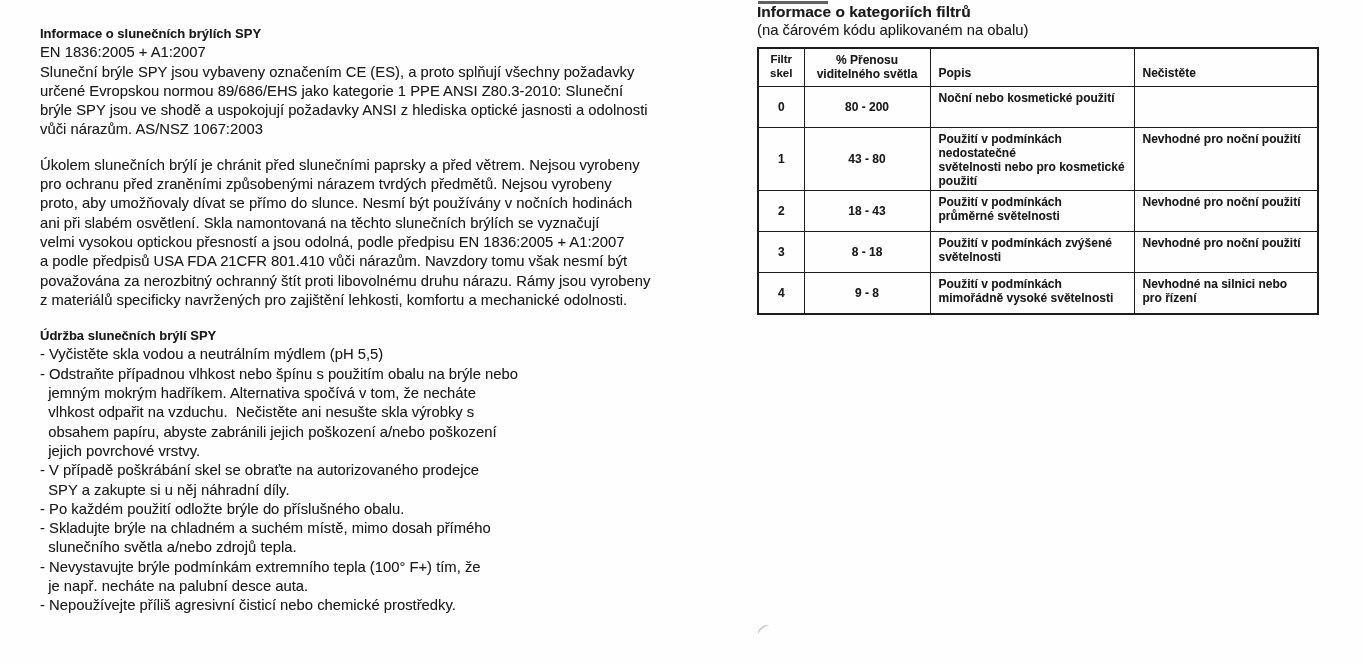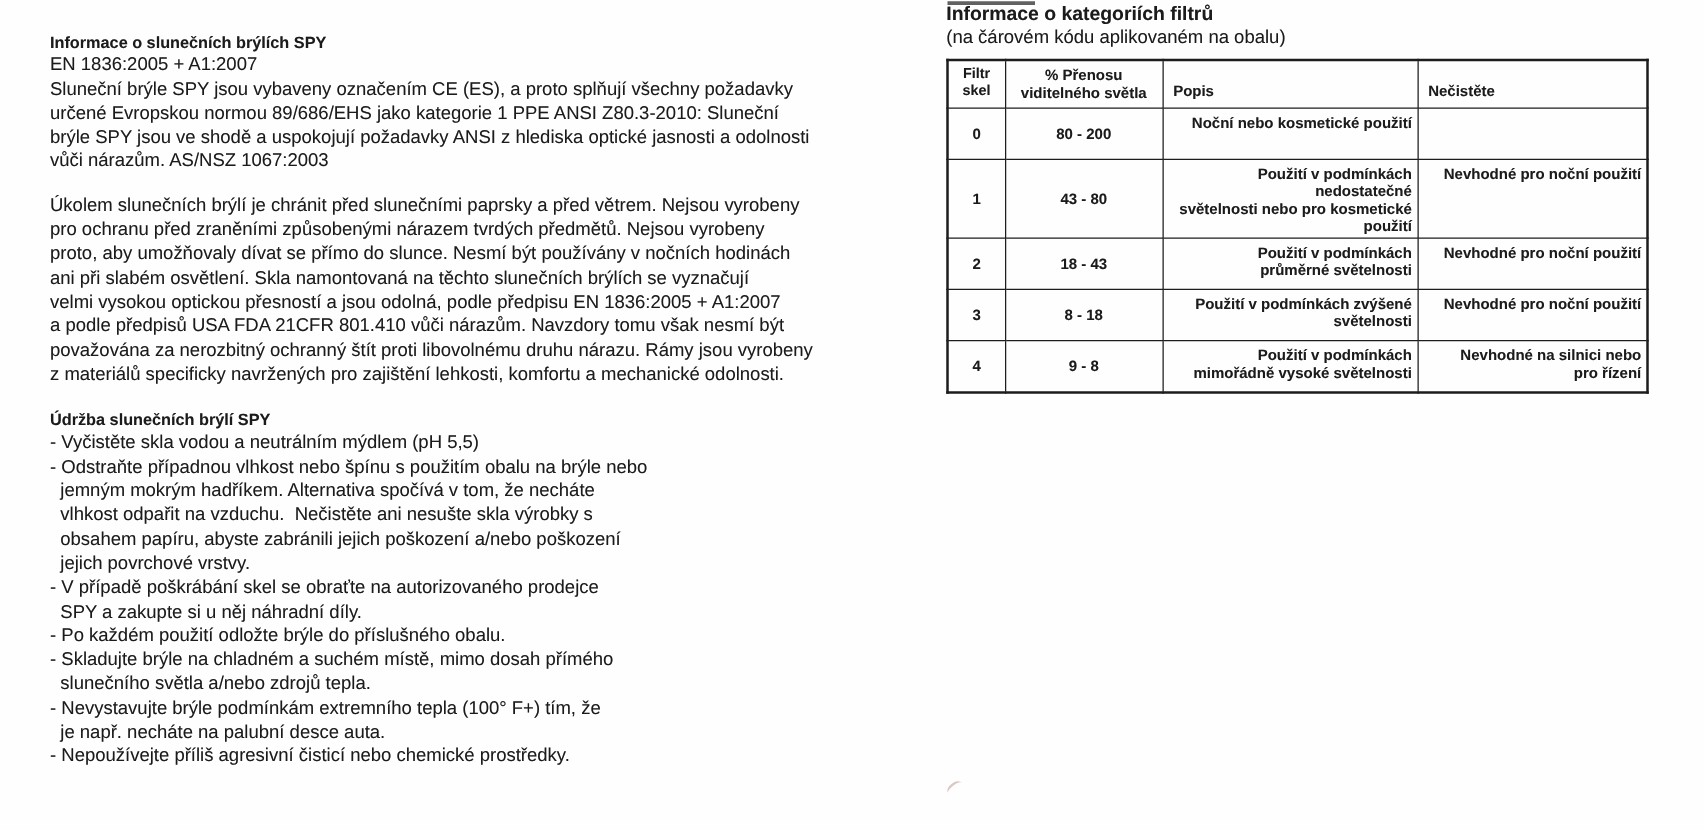--- a/index.html
+++ b/index.html
@@ -85,21 +85,21 @@
   tr.row-0  { height: 41px; }
   tr.row-1  { height: 44px; }
   tr.row-2  { height: 41px; }
   tr.row-3  { height: 41px; }
   tr.row-4  { height: 42px; }
   th.th-filter { vertical-align: bottom; text-align: center; padding-bottom: 6px; font-size: 11.5px; margin-left: 13px; }
   th.th-trans  { vertical-align: middle; text-align: center; white-space: pre-line; }
   th.th-popis, th.th-warn { vertical-align: bottom; text-align: left; padding: 0 4px 6px 8px; }
   td.td-filter, td.td-trans { text-align: center; vertical-align: middle; }
   td.td-popis, td.td-warn {
-    text-align: right;
+    text-align: left;
     vertical-align: top;
     padding: 4px 4px 2px 8px;
     white-space: pre-line;
   }
   
   .artifact-line {
     position: absolute;
     left: 758px;
     top: 1px;
     width: 70px;

